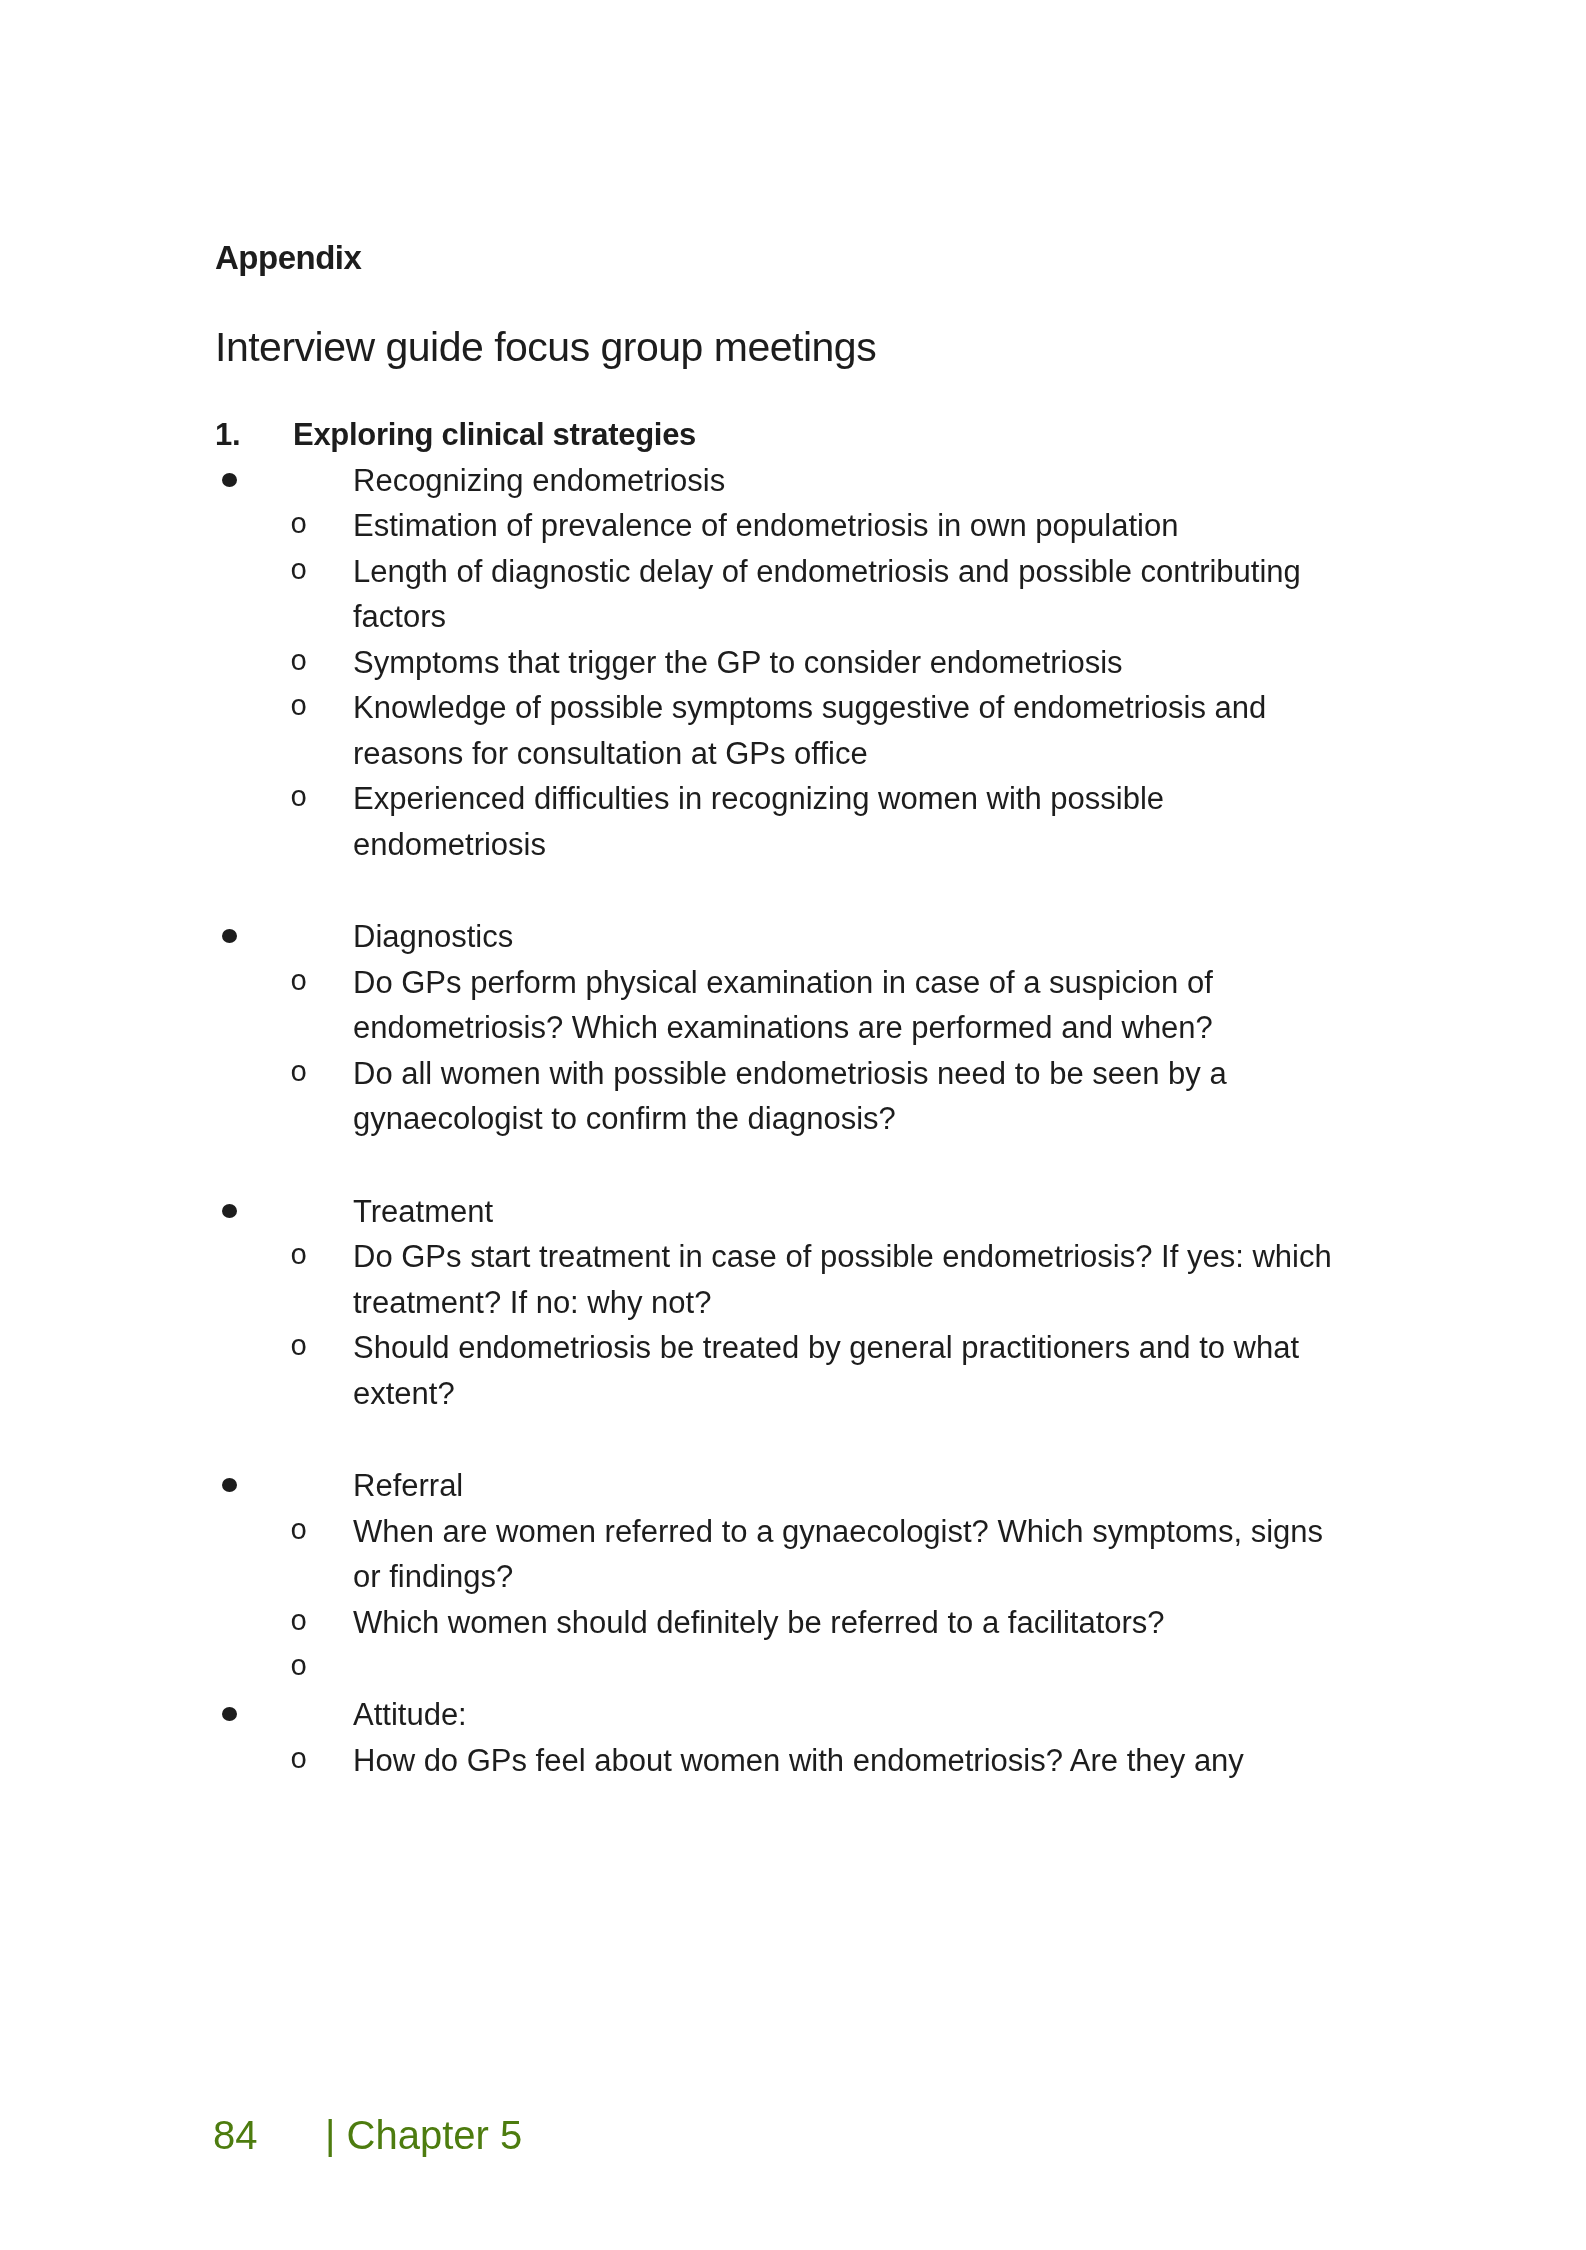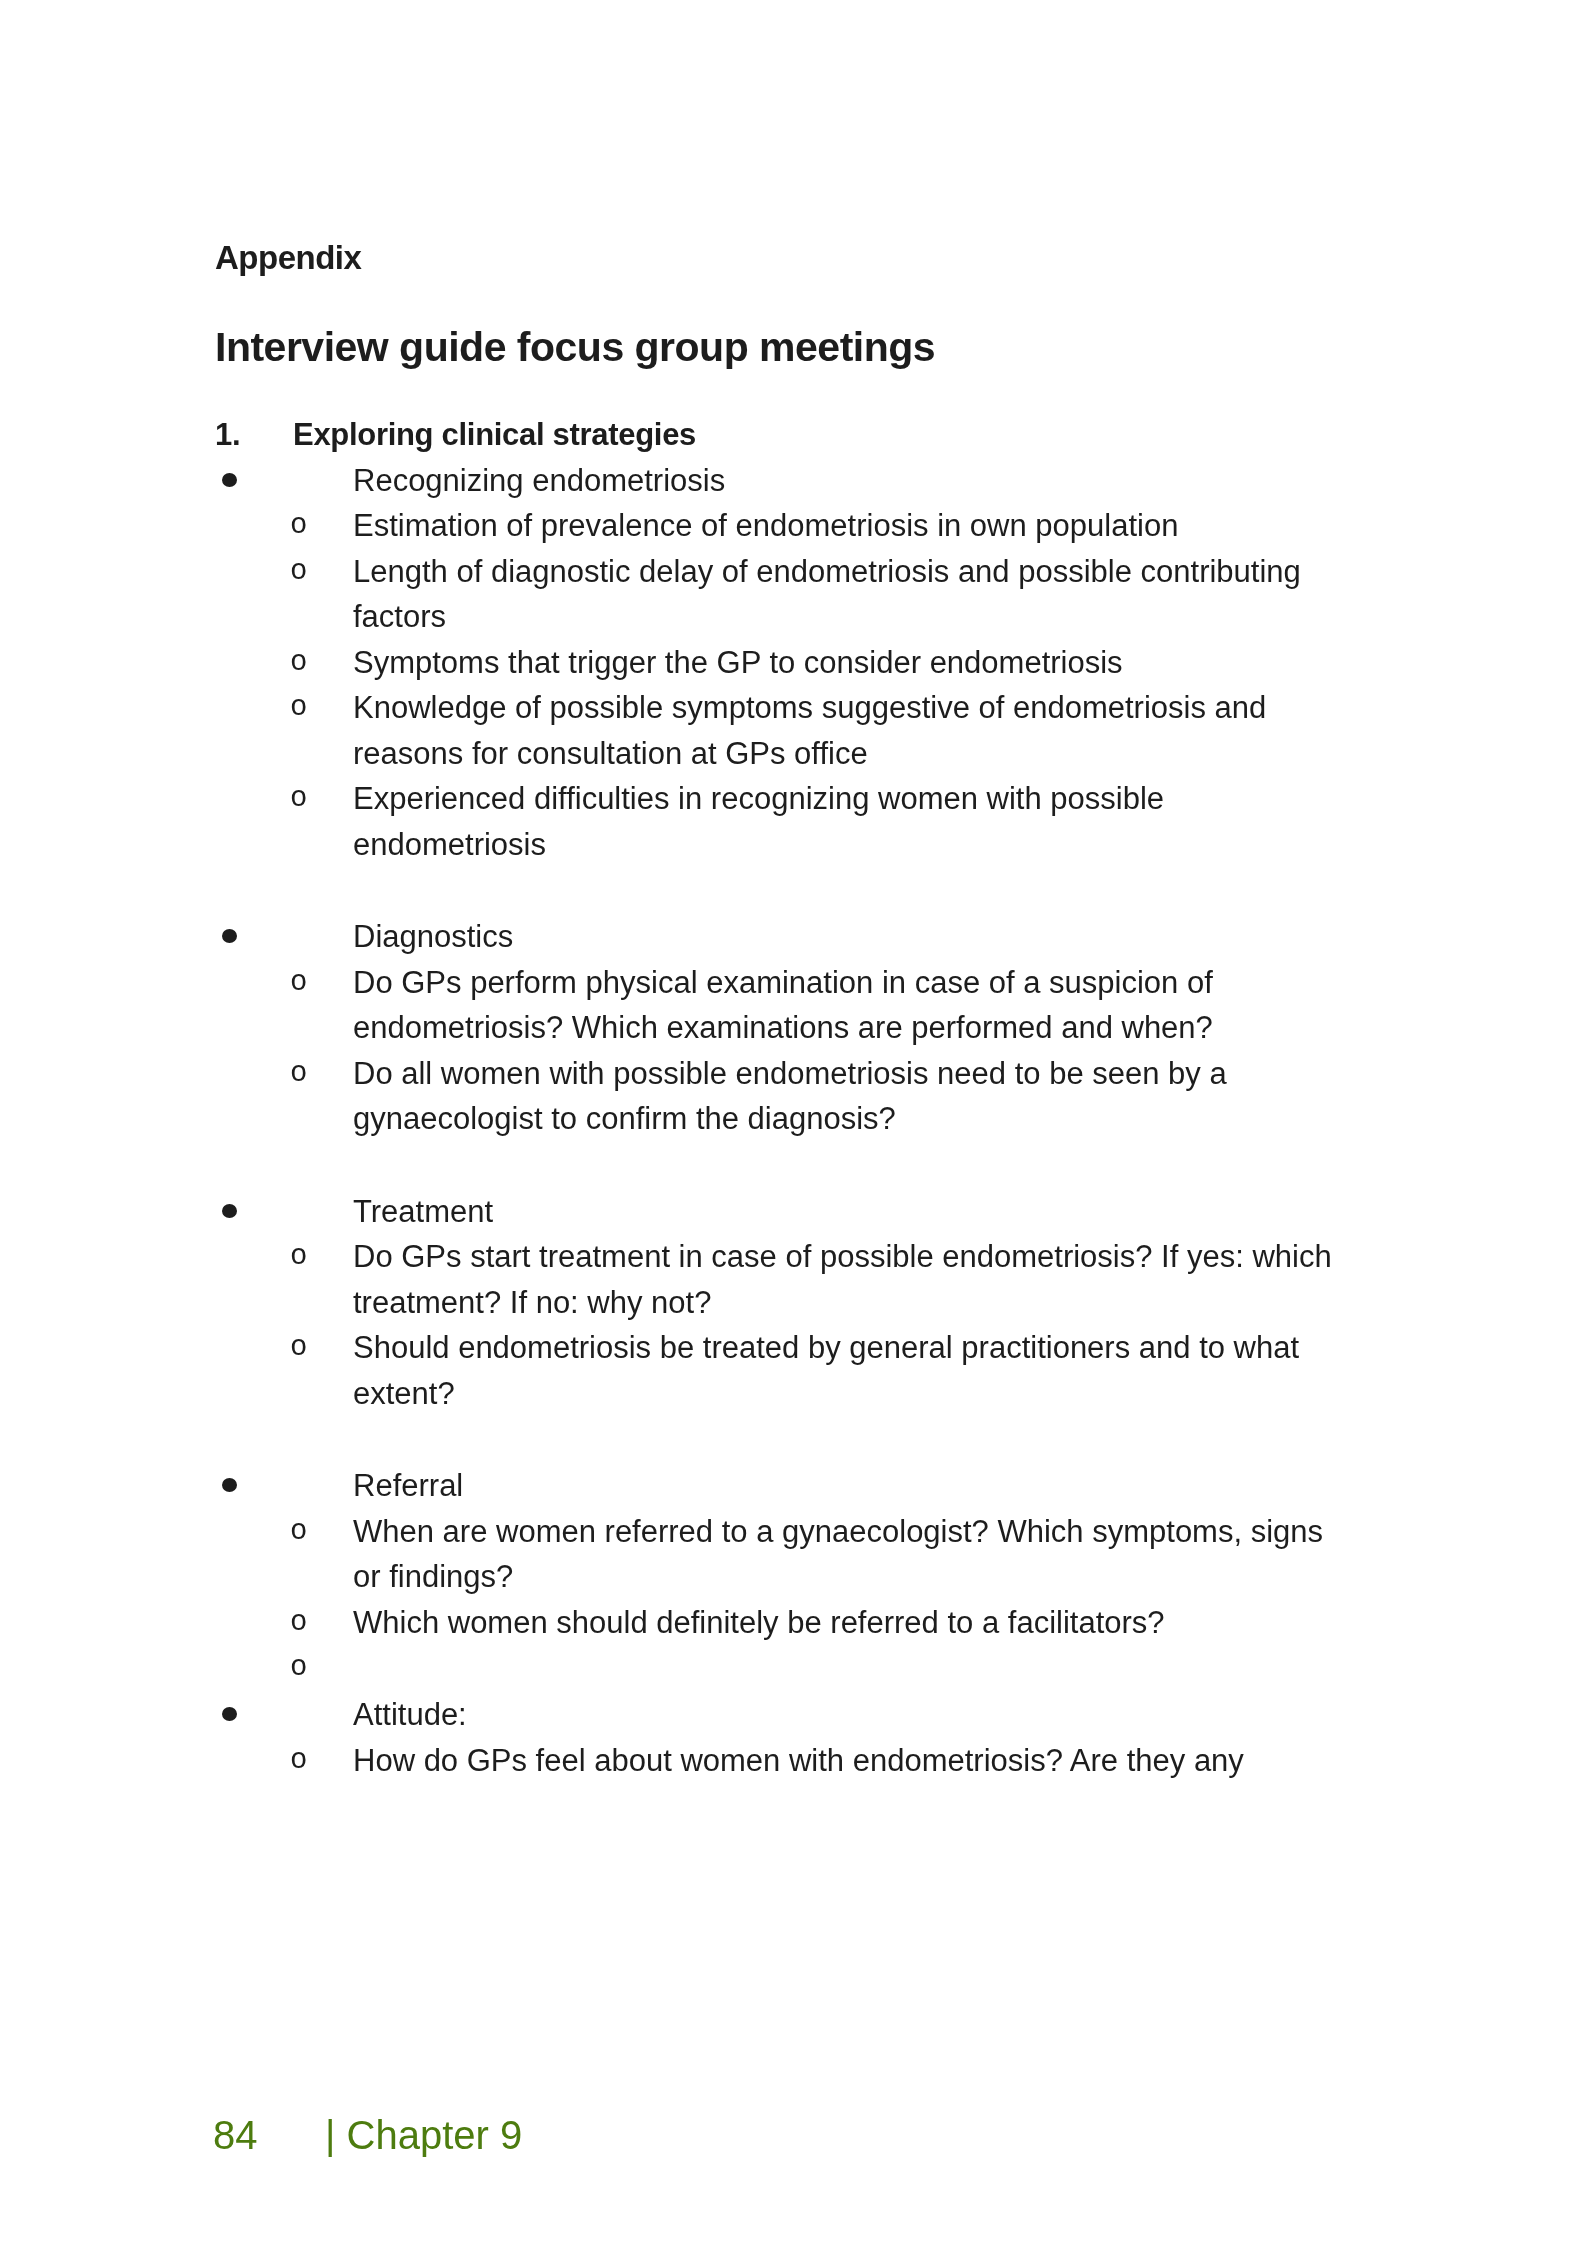--- a/index.html
+++ b/index.html
@@ -23,21 +23,21 @@
     margin-top: 235px;
     font-size: 33px;
     line-height: 46px;
     font-weight: 700;
     letter-spacing: -0.5px;
   }
   h2.page-subtitle {
     margin-top: 43px;
     font-size: 41px;
     line-height: 46px;
-    font-weight: 700;
+    font-weight: 400;
     letter-spacing: -0.5px;
   }
   .objective {
     margin-top: 46px;
     font-size: 29px;
     line-height: 47px;
     font-weight: 700;
     letter-spacing: -0.5px;
     width: 1160px;
   }
@@ -144,14 +144,14 @@
         <div class="group">
           <div class="group-header"><span class="dot"></span><span class="group-label">Attitude:</span></div>
           <div class="sub-item"><span class="sub-marker">o</span><span class="item-text">How do GPs feel about women with endometriosis? Are they any</span></div>
         </div>
       </div>
   </section>
 </main>
 
 <footer class="page-footer">
   <span class="footer-page-number">84</span>
-  <span class="footer-chapter">| Chapter 9</span>
+  <span class="footer-chapter">| Chapter 5</span>
 </footer>
 
 </body></html>

